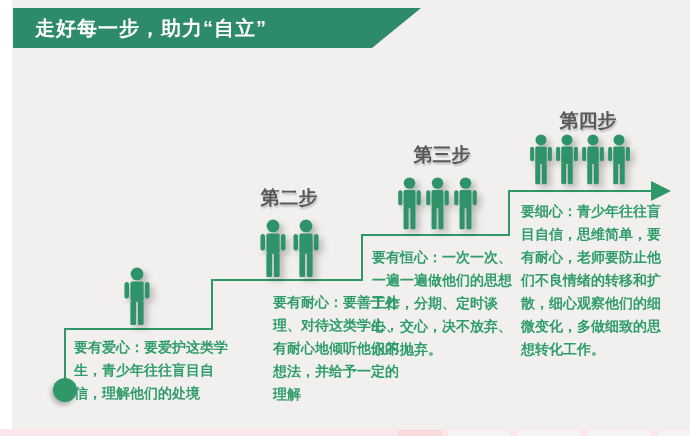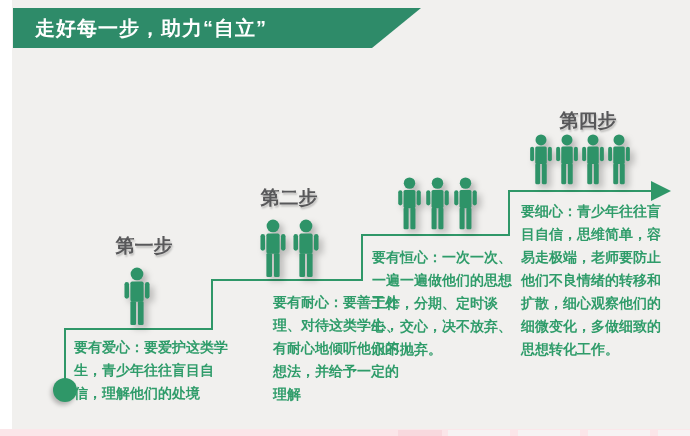--- a/index.html
+++ b/index.html
@@ -57,21 +57,20 @@
   <div class="seg" style="left:64px;top:330px;width:2px;height:52px;"></div>
   <div class="seg" style="left:64px;top:328px;width:149px;height:2px;"></div>
   <div class="seg" style="left:211px;top:279px;width:2px;height:51px;"></div>
   <div class="seg" style="left:211px;top:279px;width:152px;height:2px;"></div>
   <div class="seg" style="left:361px;top:234px;width:2px;height:47px;"></div>
   <div class="seg" style="left:361px;top:234px;width:149px;height:2px;"></div>
   <div class="seg" style="left:508px;top:190px;width:2px;height:46px;"></div>
   <div class="seg" style="left:508px;top:190px;width:146px;height:2px;"></div>
   <div class="arrowhead"></div>
 
-  <div class="step-label" style="left:89px;top:233px;">第一步</div>
   <div class="people g1" style="left:122px;top:264px;">
   <svg class="person" viewBox="0 0 34 66" xmlns="http://www.w3.org/2000/svg">
     <circle cx="17" cy="8" r="7.2"></circle>
     <rect x="9.5" y="16.5" width="15" height="23" rx="2"></rect>
     <rect x="2.8" y="17" width="5.2" height="19" rx="2.6"></rect>
     <rect x="26" y="17" width="5.2" height="19" rx="2.6"></rect>
     <rect x="9.5" y="39" width="6.4" height="27" rx="1.5"></rect>
     <rect x="18.1" y="39" width="6.4" height="27" rx="1.5"></rect>
   </svg>
 </div>
@@ -92,20 +91,21 @@
     <circle cx="17" cy="8" r="7.2"></circle>
     <rect x="9.5" y="16.5" width="15" height="23" rx="2"></rect>
     <rect x="2.8" y="17" width="5.2" height="19" rx="2.6"></rect>
     <rect x="26" y="17" width="5.2" height="19" rx="2.6"></rect>
     <rect x="9.5" y="39" width="6.4" height="27" rx="1.5"></rect>
     <rect x="18.1" y="39" width="6.4" height="27" rx="1.5"></rect>
   </svg>
 </div>
   <div class="step-text" style="left:226px;top:291px;width:132px;margin-left:47px;">要有耐心：要善于处理、对待这类学生，有耐心地倾听他们的想法，并给予一定的理解</div>
 
+  <div class="step-label" style="left:387px;top:142px;">第三步</div>
   <div class="people g3" style="left:396px;top:172px;">
   <svg class="person" viewBox="0 0 34 66" xmlns="http://www.w3.org/2000/svg">
     <circle cx="17" cy="8" r="7.2"></circle>
     <rect x="9.5" y="16.5" width="15" height="23" rx="2"></rect>
     <rect x="2.8" y="17" width="5.2" height="19" rx="2.6"></rect>
     <rect x="26" y="17" width="5.2" height="19" rx="2.6"></rect>
     <rect x="9.5" y="39" width="6.4" height="27" rx="1.5"></rect>
     <rect x="18.1" y="39" width="6.4" height="27" rx="1.5"></rect>
   </svg>
 
@@ -160,21 +160,21 @@
 
   <svg class="person" viewBox="0 0 34 66" xmlns="http://www.w3.org/2000/svg">
     <circle cx="17" cy="8" r="7.2"></circle>
     <rect x="9.5" y="16.5" width="15" height="23" rx="2"></rect>
     <rect x="2.8" y="17" width="5.2" height="19" rx="2.6"></rect>
     <rect x="26" y="17" width="5.2" height="19" rx="2.6"></rect>
     <rect x="9.5" y="39" width="6.4" height="27" rx="1.5"></rect>
     <rect x="18.1" y="39" width="6.4" height="27" rx="1.5"></rect>
   </svg>
 </div>
-  <div class="step-text" style="left:521px;top:200px;width:140px;">要细心：青少年往往盲目自信，思维简单，容易走极端，老师要防止他们不良情绪的转移和扩散，细心观察他们的细微变化，多做细致的思想转化工作。</div>
+  <div class="step-text" style="left:521px;top:200px;width:140px;">要细心：青少年往往盲目自信，思维简单，要有耐心，老师要防止他们不良情绪的转移和扩散，细心观察他们的细微变化，多做细致的思想转化工作。</div>
 
   <div class="bottom-strip">
     <div class="chip pinker" style="left:398px;width:44px;"></div>
     <div class="chip" style="left:448px;width:62px;"></div>
     <div class="chip" style="left:518px;width:62px;"></div>
     <div class="chip" style="left:588px;width:62px;"></div>
     <div class="chip" style="left:658px;width:32px;"></div>
   </div>
 </div>
 

